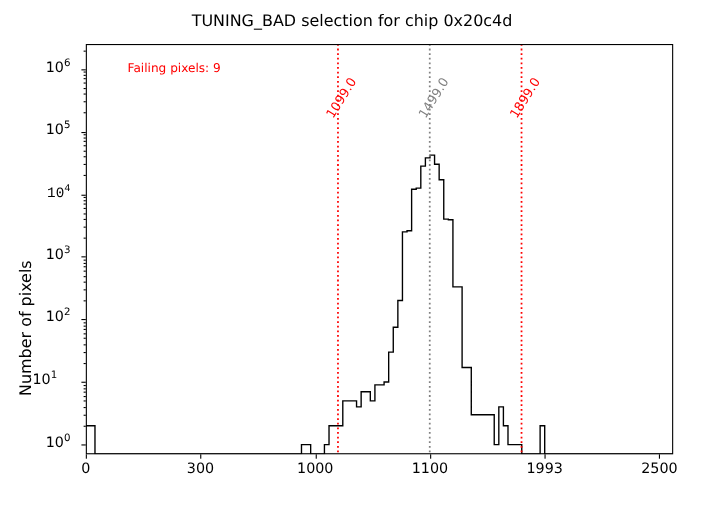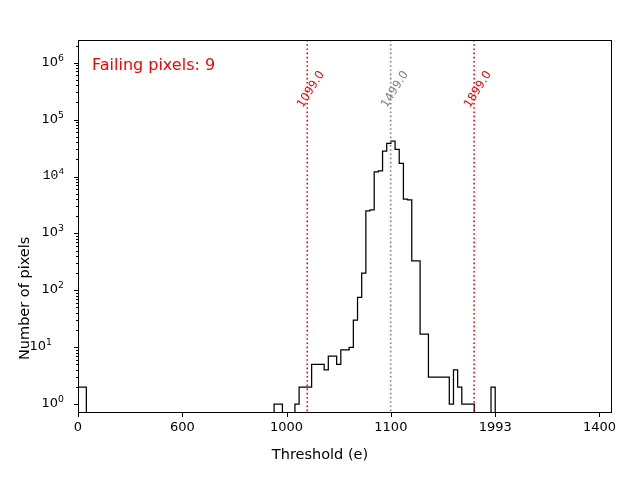--- a/index.html
+++ b/index.html
@@ -119,39 +119,40 @@
   .vline-label {
     position: absolute;
     font-size: 11.6px;
     transform-origin: left bottom;
     transform: rotate(-58deg);
     white-space: nowrap;
     line-height: 1;
   }
   .annot {
     position: absolute;
-    font-size: 16px;
-    white-space: nowrap;
+    font-size: 11px;
+    white-space: nowrap;
+    margin-left: 24px;
   }
   svg.hist-svg {
     position: absolute;
     left: 0; top: 0;
     width: 534px;
     height: 373px;
     display: block;
   }
 </style>
 </head>
 <body>
 
 <div id="figure">
 
+  <div class="chart-title">TUNING_BAD selection for chip 0x20c4d</div>
 
   <div class="ylabel">Number of pixels</div>
-  <div class="xlabel">Threshold (e)</div>
 
   <div id="ytick-container">
       <div class="tick-major-y" style="top: 404.18px;"></div>
       <div class="ytick-wrap" style="top: 404.18px;">
         <div class="ytick-label" style="top: -8px; position: absolute; right: 8px;">10<sup>0</sup></div>
       </div>
       <div class="tick-minor-y" style="top: 387.05px;"></div>
       <div class="tick-minor-y" style="top: 377.02px;"></div>
       <div class="tick-minor-y" style="top: 369.91px;"></div>
       <div class="tick-minor-y" style="top: 364.4px;"></div>
@@ -222,29 +223,29 @@
       <div class="tick-major-y" style="top: 62.65px;"></div>
       <div class="ytick-wrap" style="top: 62.65px;">
         <div class="ytick-label" style="top: -8px; position: absolute; right: 8px;">10<sup>6</sup></div>
       </div>
       <div class="tick-minor-y" style="top: 45.52px;"></div>
     </div>
   <div id="xtick-container">
       <div class="tick-major-x" style="left: 78px;"></div>
       <div class="xtick-label" style="left: 78px;">0</div>
       <div class="tick-major-x" style="left: 182.3px;"></div>
-      <div class="xtick-label" style="left: 182.3px;">600</div>
+      <div class="xtick-label" style="left: 182.3px;">300</div>
       <div class="tick-major-x" style="left: 286.59px;"></div>
       <div class="xtick-label" style="left: 286.59px;">1000</div>
       <div class="tick-major-x" style="left: 390.89px;"></div>
       <div class="xtick-label" style="left: 390.89px;">1100</div>
       <div class="tick-major-x" style="left: 495.19px;"></div>
       <div class="xtick-label" style="left: 495.19px;">1993</div>
       <div class="tick-major-x" style="left: 599.48px;"></div>
-      <div class="xtick-label" style="left: 599.48px;">1400</div>
+      <div class="xtick-label" style="left: 599.48px;">2500</div>
     </div>
 
   <div class="plot-area">
     <svg class="hist-svg" id="hist-svg" viewBox="0 0 534 373" preserveAspectRatio="none">
         <path d="M 0.00 347.05 L 4.17 347.05 L 4.17 347.05 L 8.34 347.05 L 8.34 373.00 L 196.08 373.00 L 196.08 364.18 L 200.25 364.18 L 200.25 364.18 L 204.42 364.18 L 204.42 373.00 L 216.94 373.00 L 216.94 364.18 L 221.11 364.18 L 221.11 347.05 L 225.28 347.05 L 225.28 347.05 L 229.45 347.05 L 229.45 347.05 L 233.63 347.05 L 233.63 324.40 L 237.80 324.40 L 237.80 324.40 L 241.97 324.40 L 241.97 324.40 L 246.14 324.40 L 246.14 329.91 L 250.31 329.91 L 250.31 316.08 L 254.48 316.08 L 254.48 316.08 L 258.66 316.08 L 258.66 324.40 L 262.83 324.40 L 262.83 309.87 L 267.00 309.87 L 267.00 309.87 L 271.17 309.87 L 271.17 307.26 L 275.34 307.26 L 275.34 280.10 L 279.52 280.10 L 279.52 257.45 L 283.69 257.45 L 283.69 233.20 L 287.86 233.20 L 287.86 170.77 L 292.03 170.77 L 292.03 169.80 L 296.20 169.80 L 296.20 131.99 L 300.38 131.99 L 300.38 130.98 L 304.55 130.98 L 304.55 111.04 L 308.72 111.04 L 308.72 103.49 L 312.89 103.49 L 312.89 101.02 L 317.06 101.02 L 317.06 109.34 L 321.23 109.34 L 321.23 123.38 L 325.41 123.38 L 325.41 159.15 L 329.58 159.15 L 329.58 159.77 L 333.75 159.77 L 333.75 220.82 L 337.92 220.82 L 337.92 220.82 L 342.09 220.82 L 342.09 294.14 L 346.27 294.14 L 346.27 294.14 L 350.44 294.14 L 350.44 337.02 L 367.13 337.02 L 367.13 337.02 L 371.30 337.02 L 371.30 364.18 L 375.47 364.18 L 375.47 329.91 L 379.64 329.91 L 379.64 347.05 L 383.81 347.05 L 383.81 364.18 L 396.33 364.18 L 396.33 373.00 L 413.02 373.00 L 413.02 347.05 L 417.19 347.05 L 417.19 373.00 L 534.00 373.00 " fill="none" stroke="#000000" stroke-width="1.25" stroke-linejoin="miter" vector-effect="non-scaling-stroke"></path>
         <line x1="229.24453125000002" x2="229.24453125000002" y1="0" y2="373" stroke="#ff0000" stroke-width="1.6" stroke-dasharray="1.6 2.6" stroke-linecap="butt" vector-effect="non-scaling-stroke"></line>
         <line x1="312.68203125" x2="312.68203125" y1="0" y2="373" stroke="#808080" stroke-width="1.6" stroke-dasharray="1.6 2.6" stroke-linecap="butt" vector-effect="non-scaling-stroke"></line>
         <line x1="396.11953125" x2="396.11953125" y1="0" y2="373" stroke="#ff0000" stroke-width="1.6" stroke-dasharray="1.6 2.6" stroke-linecap="butt" vector-effect="non-scaling-stroke"></line>
       </svg>
   </div>

